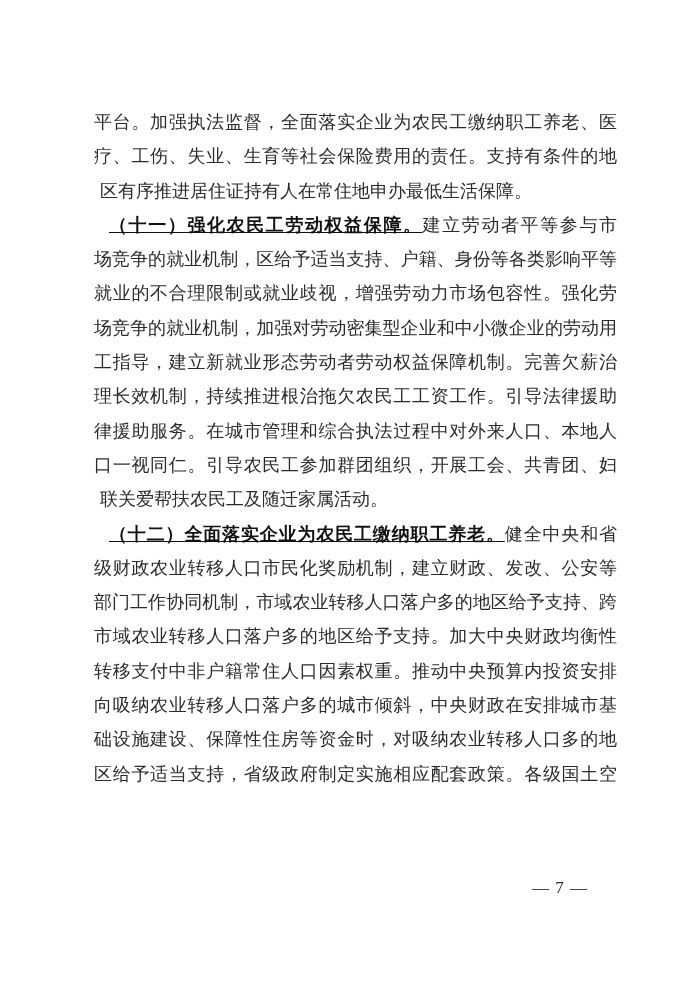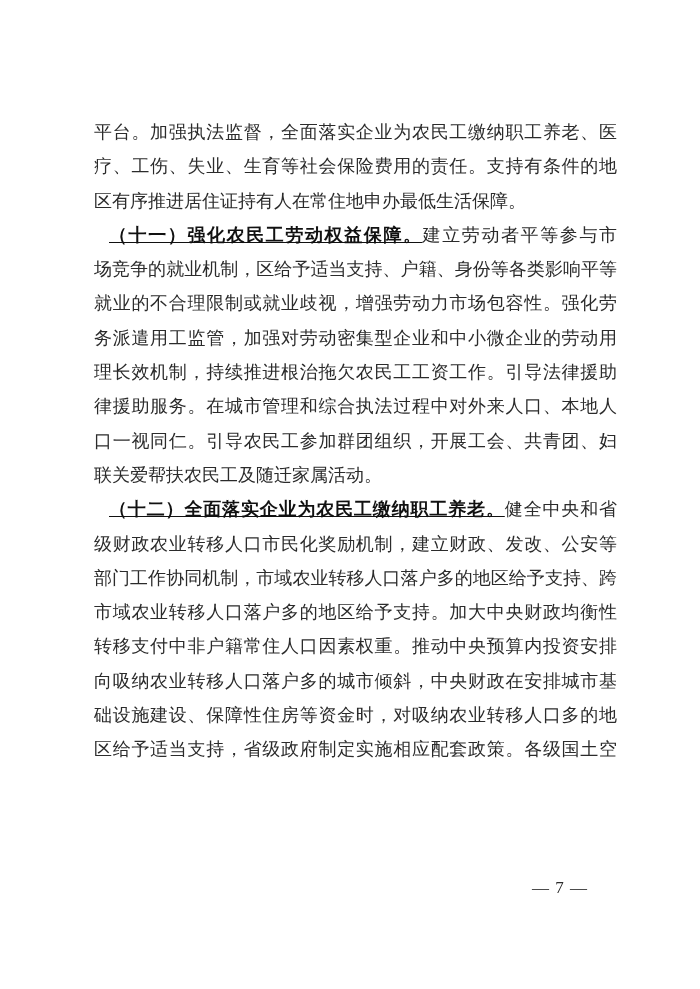--- a/index.html
+++ b/index.html
@@ -11,41 +11,42 @@
     position: relative;
     width: 700px;
     height: 989px;
     background: #ffffff;
     overflow: hidden;
     font-family: "Liberation Serif", "DejaVu Serif", serif;
   }
   .text-block {
     position: absolute;
     left: 94px;
-    top: 115px;
+    top: 105px;
     width: 523px;
   }
   .paragraph {
     margin: 0;
     padding: 0;
   }
   .line {
     height: 34.3px;
     line-height: 34.3px;
     font-size: 18px;
     color: #2b2b2b;
     text-align: justify;
     text-align-last: justify;
     text-justify: inter-character;
     word-break: break-all;
     overflow: hidden;
     white-space: nowrap;
   }
   .line.last {
     text-align-last: left;
+    margin-left: 6px;
   }
   .line.indent {
     text-indent: 15px;
   }
   .seg {
     display: inline;
   }
   .seg.bold {
     font-weight: bold;
     color: #111111;
@@ -69,21 +70,22 @@
   <div class="text-block" id="paragraphs-container">
       <div class="paragraph">
         <div class="line"><span class="seg">平台。加强执法监督，全面落实企业为农民工缴纳职工养老、医</span></div>
         <div class="line"><span class="seg">疗、工伤、失业、生育等社会保险费用的责任。支持有条件的地</span></div>
         <div class="line last"><span class="seg">区有序推进居住证持有人在常住地申办最低生活保障。</span></div>
       </div>
       <div class="paragraph">
         <div class="line indent"><span class="seg bold">（十一）强化农民工劳动权益保障。</span><span class="seg">建立劳动者平等参与市</span></div>
         <div class="line"><span class="seg">场竞争的就业机制，区给予适当支持、户籍、身份等各类影响平等</span></div>
         <div class="line"><span class="seg">就业的不合理限制或就业歧视，增强劳动力市场包容性。强化劳</span></div>
-        <div class="line"><span class="seg">务派遣用工监管，加强对劳动密集型企业和中小微企业的劳动用</span></div>
+        <div class="line"><span class="seg">场竞争的就业机制，加强对劳动密集型企业和中小微企业的劳动用</span></div>
+        <div class="line"><span class="seg">工指导，建立新就业形态劳动者劳动权益保障机制。完善欠薪治</span></div>
         <div class="line"><span class="seg">理长效机制，持续推进根治拖欠农民工工资工作。引导法律援助</span></div>
         <div class="line"><span class="seg">律援助服务。在城市管理和综合执法过程中对外来人口、本地人</span></div>
         <div class="line"><span class="seg">口一视同仁。引导农民工参加群团组织，开展工会、共青团、妇</span></div>
         <div class="line last"><span class="seg">联关爱帮扶农民工及随迁家属活动。</span></div>
       </div>
       <div class="paragraph">
         <div class="line indent"><span class="seg bold">（十二）全面落实企业为农民工缴纳职工养老。</span><span class="seg">健全中央和省</span></div>
         <div class="line"><span class="seg">级财政农业转移人口市民化奖励机制，建立财政、发改、公安等</span></div>
         <div class="line"><span class="seg">部门工作协同机制，市域农业转移人口落户多的地区给予支持、跨</span></div>
         <div class="line"><span class="seg">市域农业转移人口落户多的地区给予支持。加大中央财政均衡性</span></div>

